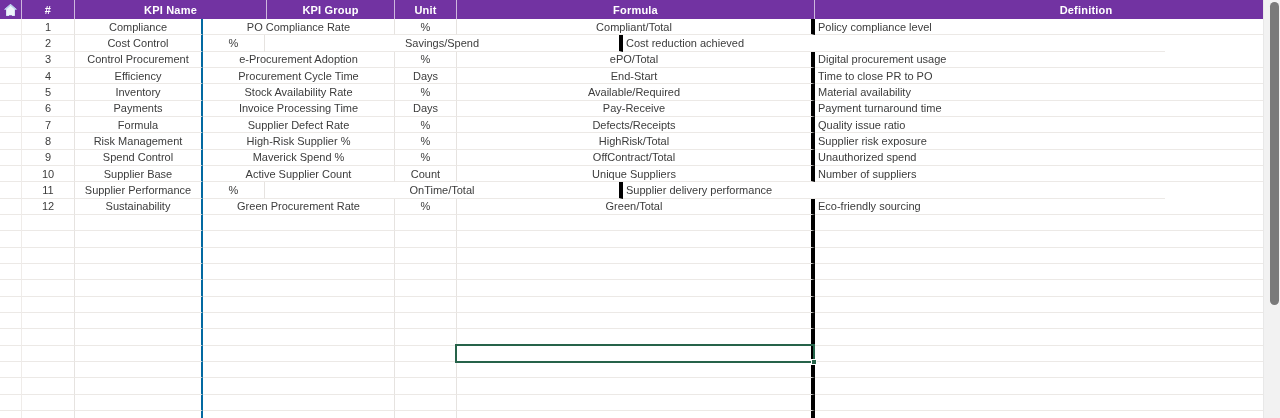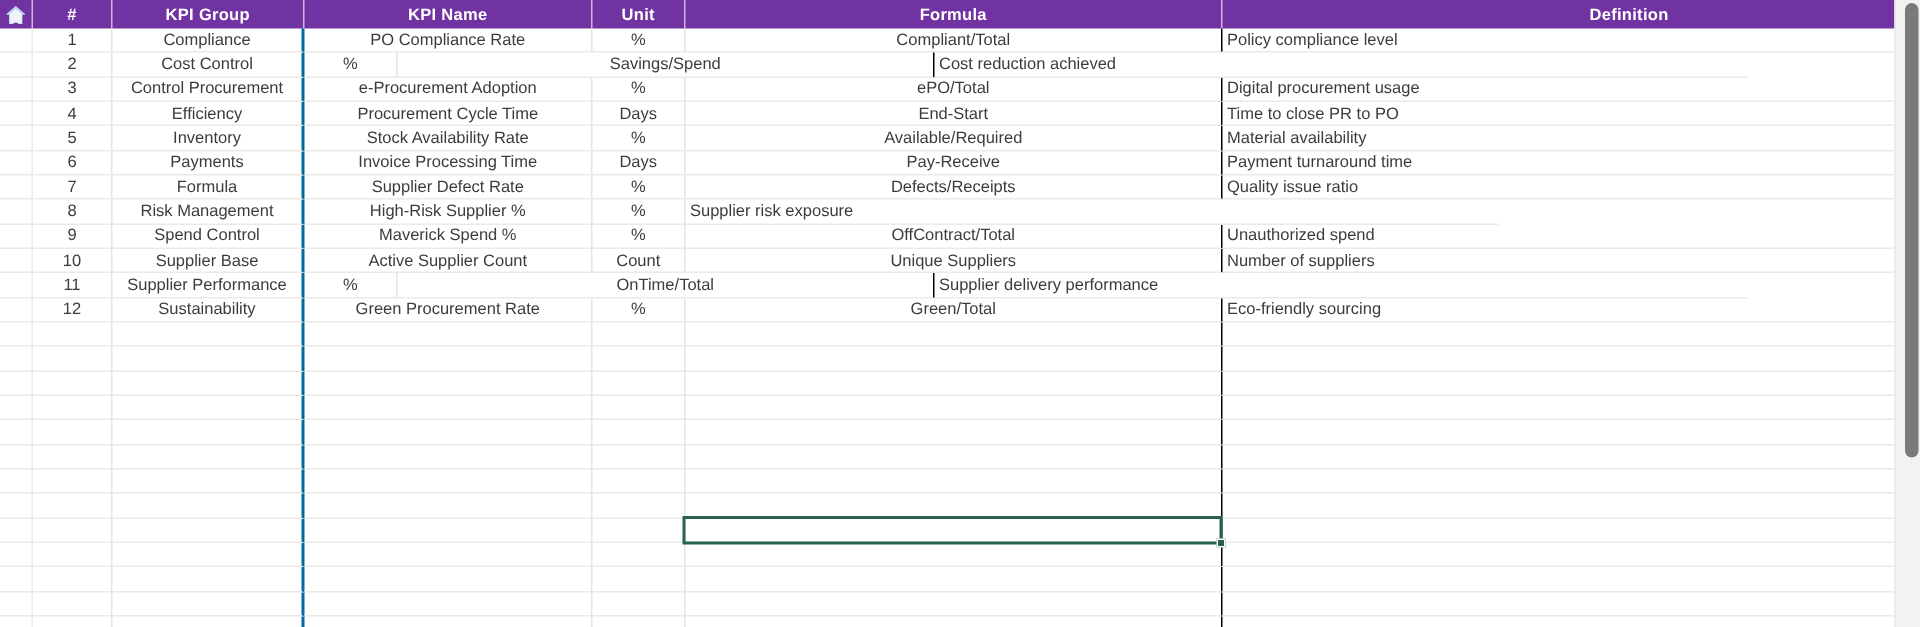--- a/index.html
+++ b/index.html
@@ -32,21 +32,21 @@
   .c-unit{width:62px;}
   .c-formula{width:358px;}
   .c-def{width:542px;}
 
   
   .cell.c-icon{border-right:1px solid #efece9;}
   .cell.c-num{border-right:1px solid #e6e3e0;}
   .cell.c-group{border-right:2px solid #0369a1;}
   .cell.c-name{border-right:1px solid #e6e3e0;}
   .cell.c-unit{border-right:1px solid #e6e3e0;}
-  .cell.c-formula{border-right:1px solid #000000;}
+  .cell.c-formula{border-right:4px solid #000000;}
 
   
   .selection{position:absolute; left:455px; top:344px; width:360px; height:19px;
              box-sizing:border-box; border:2px solid var(--sel-border); background:transparent;}
   .fill-handle{position:absolute; right:-4px; bottom:-4px; width:6px; height:6px;
                background:var(--sel-border); border:1px solid #ffffff; box-sizing:border-box;}
 
   
   .vscroll{position:absolute; right:0; top:0; width:17px; height:418px;
            background:#f2f2f2; border-left:1px solid #e8e8e8; box-sizing:border-box;}
@@ -64,22 +64,22 @@
     <div class="hcell c-icon">
       <span>
         <svg class="home-icon-svg" width="13" height="12" viewBox="0 0 16 15">
           <path d="M8 0 L16 7 L13.5 7 L13.5 15 L9.8 15 L9.8 9.5 L6.2 9.5 L6.2 15 L2.5 15 L2.5 7 L0 7 Z" fill="#cfe0f2"></path>
           <path d="M8 1.8 L13 6.2 L13 14 L3 14 L3 6.2 Z" fill="#eef4fb"></path>
           <path d="M8 0 L16 7 L13.5 7 L8 2.2 L2.5 7 L0 7 Z" fill="#b9cfec"></path>
         </svg>
       </span>
     </div>
     <div class="hcell c-num">#</div>
+    <div class="hcell c-name">KPI Name</div>
     <div class="hcell c-group">KPI Group</div>
-    <div class="hcell c-name">KPI Name</div>
     <div class="hcell c-unit">Unit</div>
     <div class="hcell c-formula">Formula</div>
     <div class="hcell c-def">Definition</div>
   </div>
 
   <div class="body-rows">
     <div class="row">
       <div class="cell c-icon"></div>
       <div class="cell c-num">1</div>
       <div class="cell c-group">Compliance</div>
@@ -147,20 +147,21 @@
       <div class="cell c-formula">Defects/Receipts</div>
       <div class="cell c-def left">Quality issue ratio</div>
     </div>
 
     <div class="row">
       <div class="cell c-icon"></div>
       <div class="cell c-num">8</div>
       <div class="cell c-group">Risk Management</div>
       <div class="cell c-name">High-Risk Supplier %</div>
       <div class="cell c-unit">%</div>
+      <div class="cell c-formula">HighRisk/Total</div>
       <div class="cell c-def left">Supplier risk exposure</div>
     </div>
 
     <div class="row">
       <div class="cell c-icon"></div>
       <div class="cell c-num">9</div>
       <div class="cell c-group">Spend Control</div>
       <div class="cell c-name">Maverick Spend %</div>
       <div class="cell c-unit">%</div>
       <div class="cell c-formula">OffContract/Total</div>

